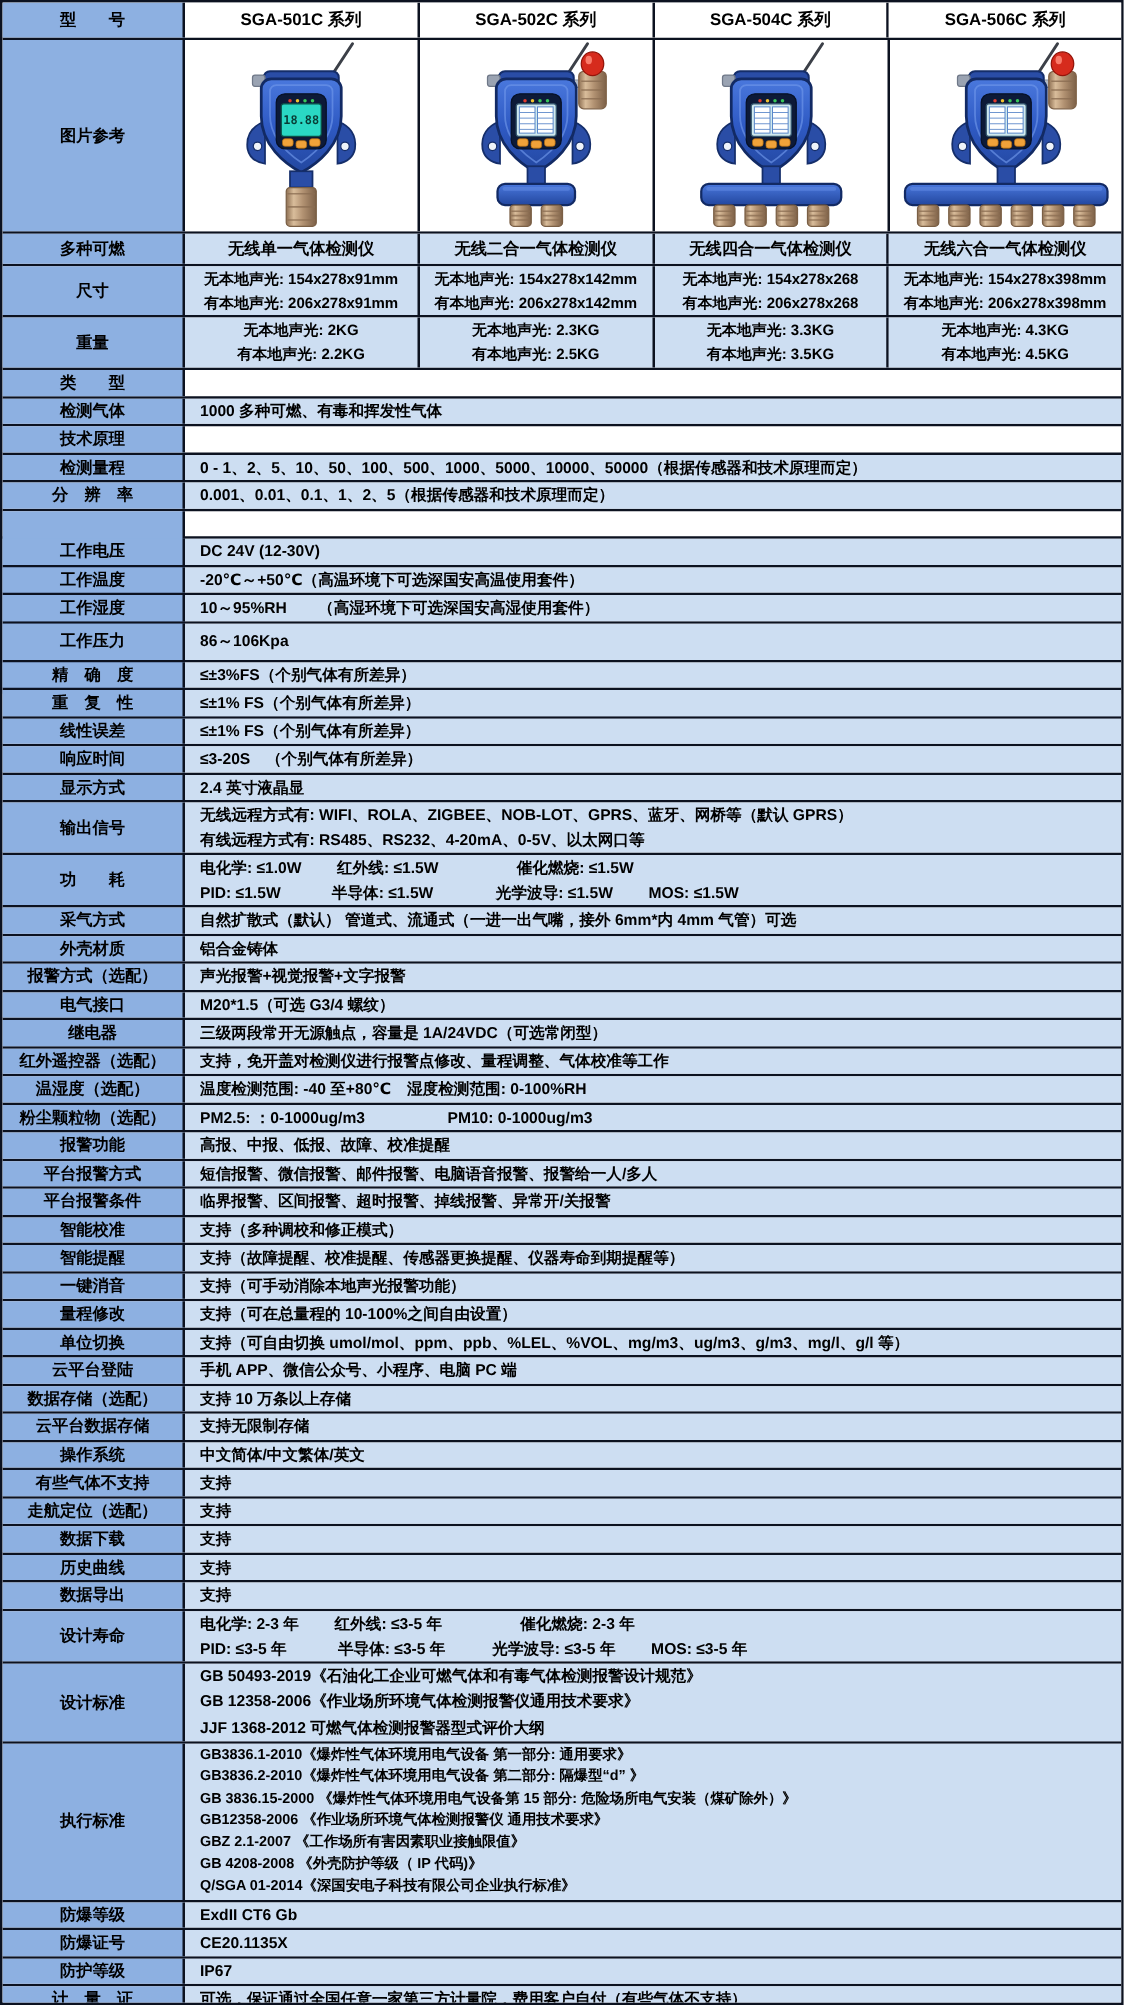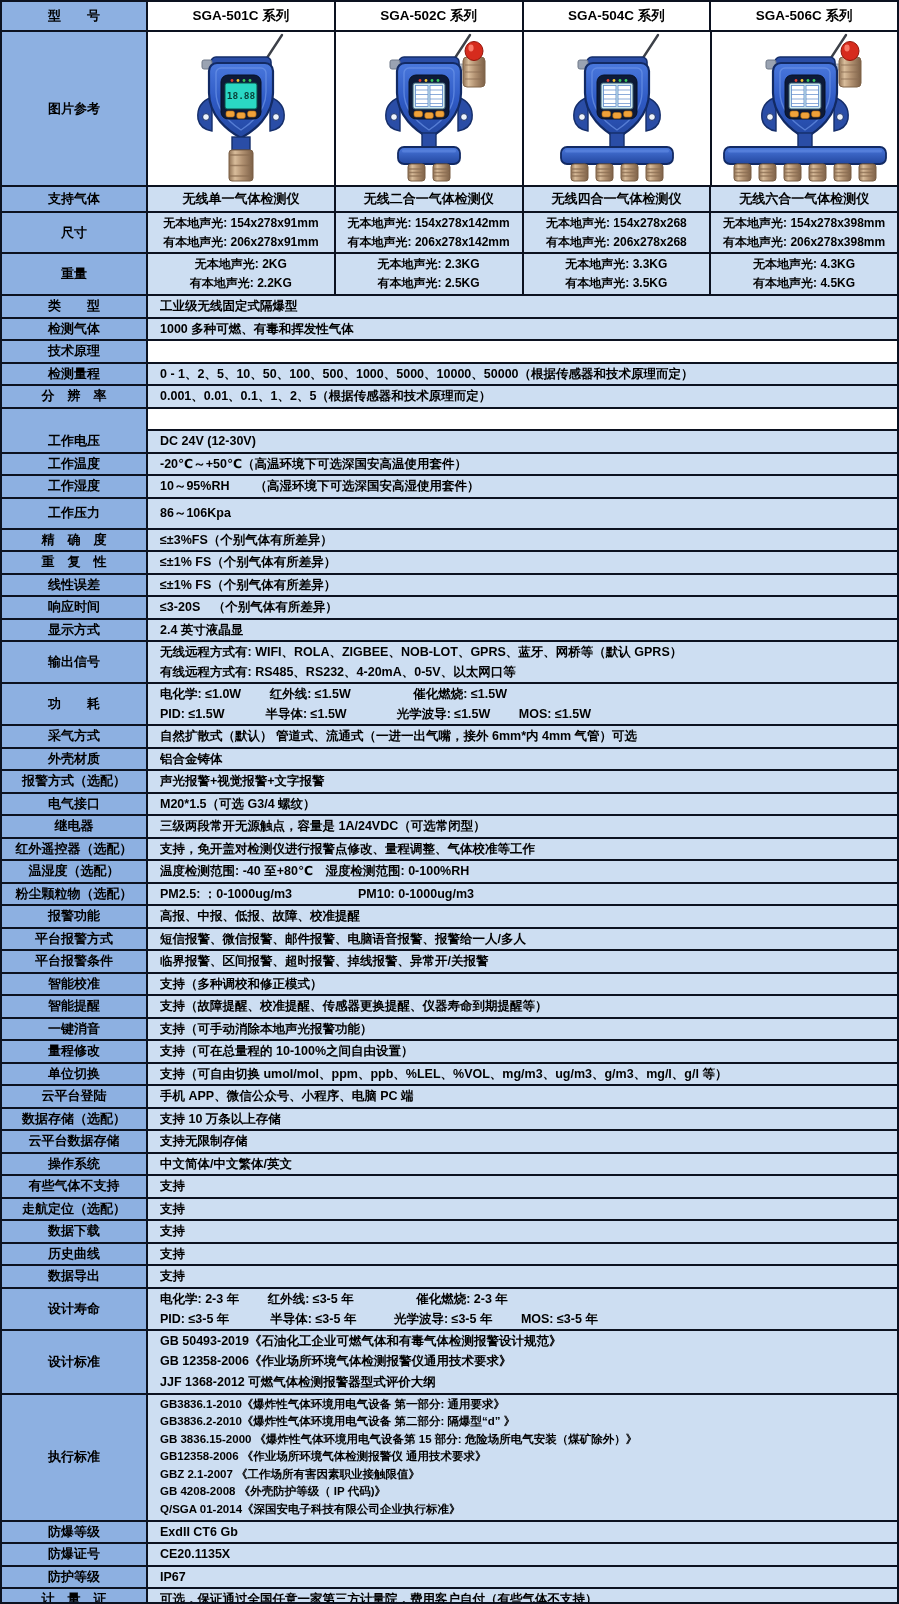--- a/index.html
+++ b/index.html
@@ -266,21 +266,21 @@
           <path d="M98,136 h15 M98,139.5 h15 M98,143 h15" stroke="#8a6d52" stroke-width="1.3" opacity=".75"></path>
           <rect x="122" y="131" width="17" height="17" rx="3" fill="url(#br3)" stroke="#7a5f45" stroke-width="1"></rect>
           <path d="M123,136 h15 M123,139.5 h15 M123,143 h15" stroke="#8a6d52" stroke-width="1.3" opacity=".75"></path>
           <rect x="147" y="131" width="17" height="17" rx="3" fill="url(#br3)" stroke="#7a5f45" stroke-width="1"></rect>
           <path d="M148,136 h15 M148,139.5 h15 M148,143 h15" stroke="#8a6d52" stroke-width="1.3" opacity=".75"></path>
         </svg>
       </div>
   </div>
 
   <div class="row h26">
-    <div class="cell label-cell">支持气体</div>
+    <div class="cell label-cell">多种可燃</div>
     <div class="cell pcol gas-cell">无线单一气体检测仪</div>
     <div class="cell pcol gas-cell">无线二合一气体检测仪</div>
     <div class="cell pcol gas-cell">无线四合一气体检测仪</div>
     <div class="cell pcol gas-cell">无线六合一气体检测仪</div>
   </div>
 
   <div class="row h41">
     <div class="cell label-cell">尺寸</div>
     <div class="cell pcol two-line">
       <div>无本地声光: 154x278x91mm</div>
@@ -315,23 +315,20 @@
       <div>有本地声光: 3.5KG</div>
     </div>
     <div class="cell pcol two-line">
       <div>无本地声光: 4.3KG</div>
       <div>有本地声光: 4.5KG</div>
     </div>
   </div>
 
   <div id="spec-rows" style="display:contents;"><div class="row" style="height: 22.5px;">
         <div class="cell label-cell">类　　型</div>
-        <div class="cell value-cell">
-          <div class="vline">工业级无线固定式隔爆型</div>
-        </div>
       </div><div class="row" style="height: 22.5px;">
         <div class="cell label-cell">检测气体</div>
         <div class="cell value-cell">
           <div class="vline">1000 多种可燃、有毒和挥发性气体</div>
         </div>
       </div><div class="row" style="height: 22.5px;">
         <div class="cell label-cell">技术原理</div>
       </div><div class="row" style="height: 22.5px;">
         <div class="cell label-cell">检测量程</div>
         <div class="cell value-cell">

